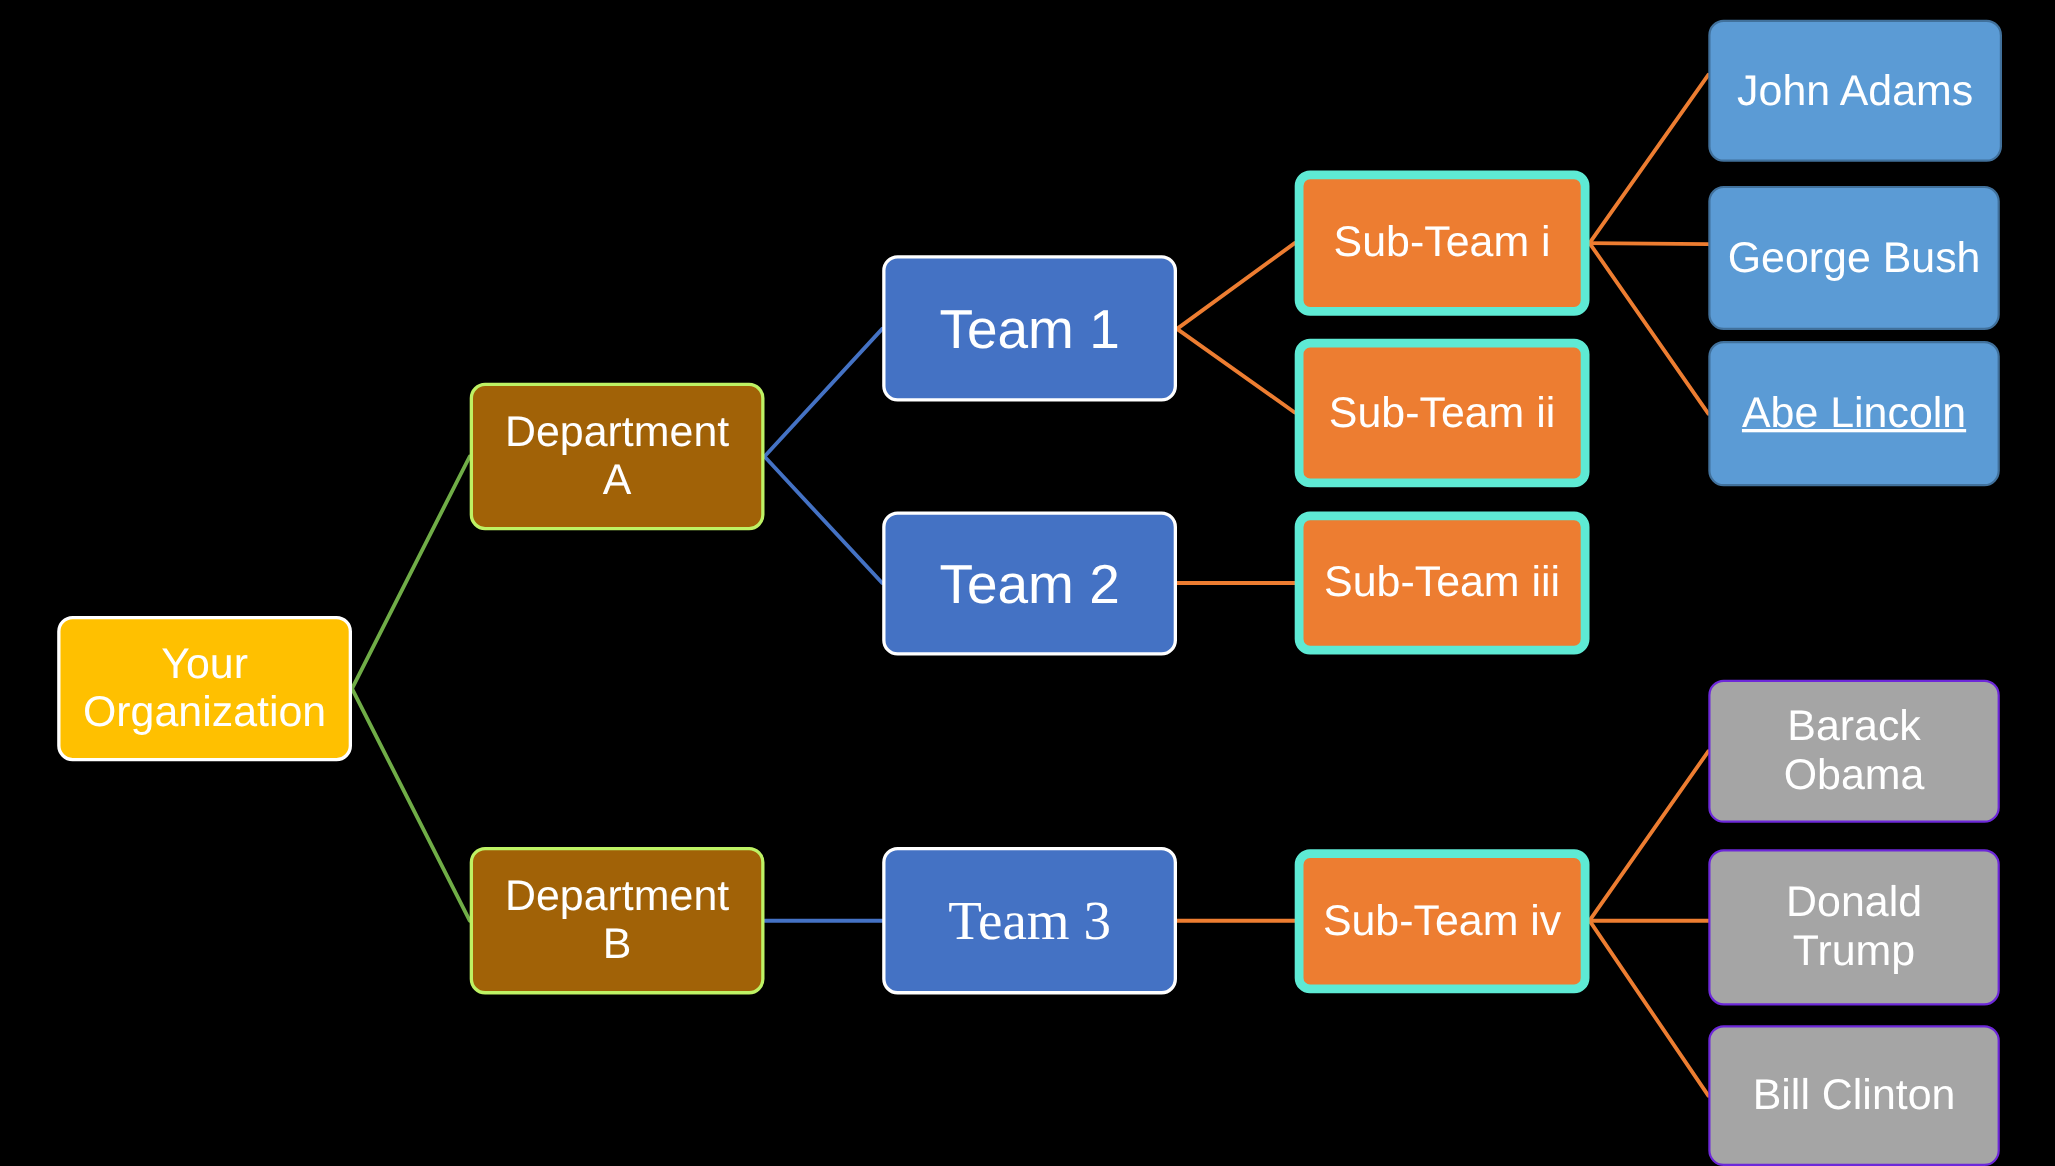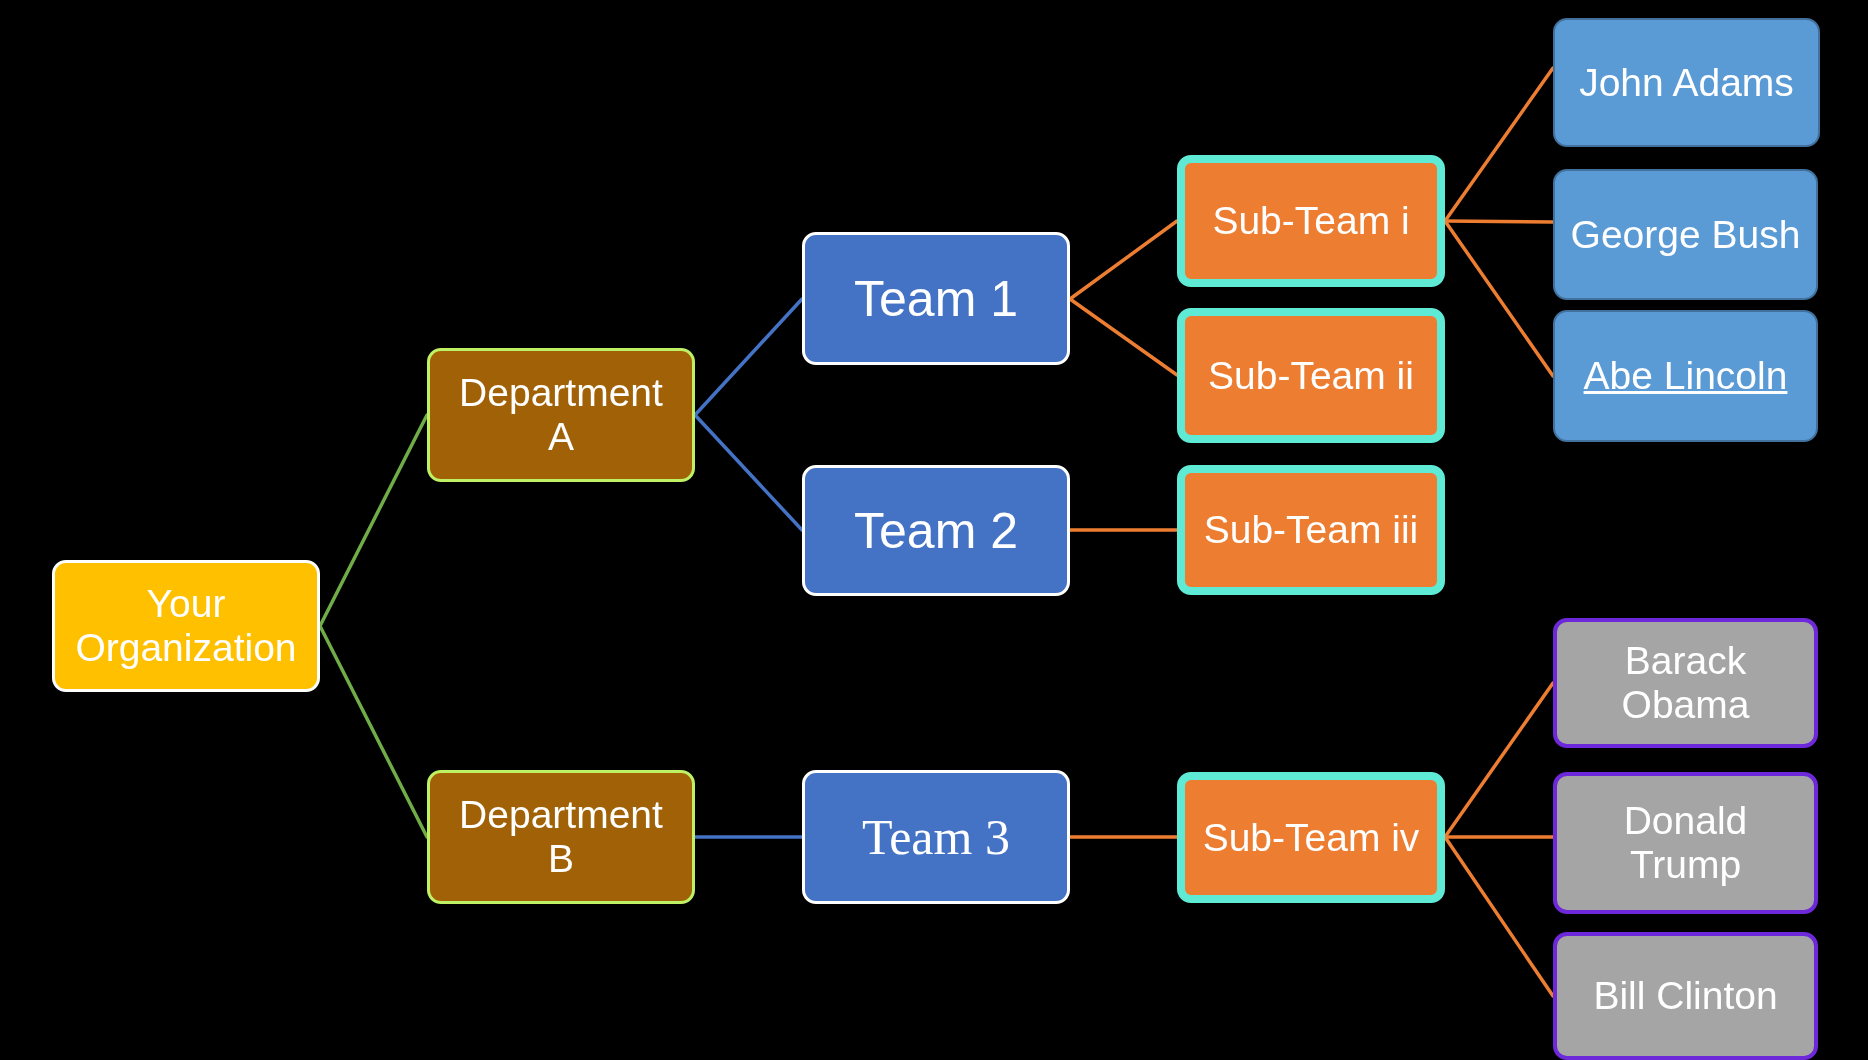--- a/index.html
+++ b/index.html
@@ -57,21 +57,21 @@
     border: 8px solid #5eead4;
     font-size: 39px;
   }
   .node-person-blue {
     background: #5B9BD5;
     border: 2px solid #41719C;
     font-size: 39px;
   }
   .node-person-gray {
     background: #A5A5A5;
-    border: 4px solid #6d28d9;
+    border: 2px solid #6d28d9;
     font-size: 39px;
   }
 </style>
 </head>
 <body>
 
 <div id="canvas">
   <svg id="edges" viewBox="0 0 1868 1060" preserveAspectRatio="none">
       <line x1="320" y1="626" x2="427" y2="415" stroke="#70AD47" stroke-width="3.5" stroke-linecap="round"></line>
       <line x1="320" y1="626" x2="427" y2="837" stroke="#70AD47" stroke-width="3.5" stroke-linecap="round"></line>

